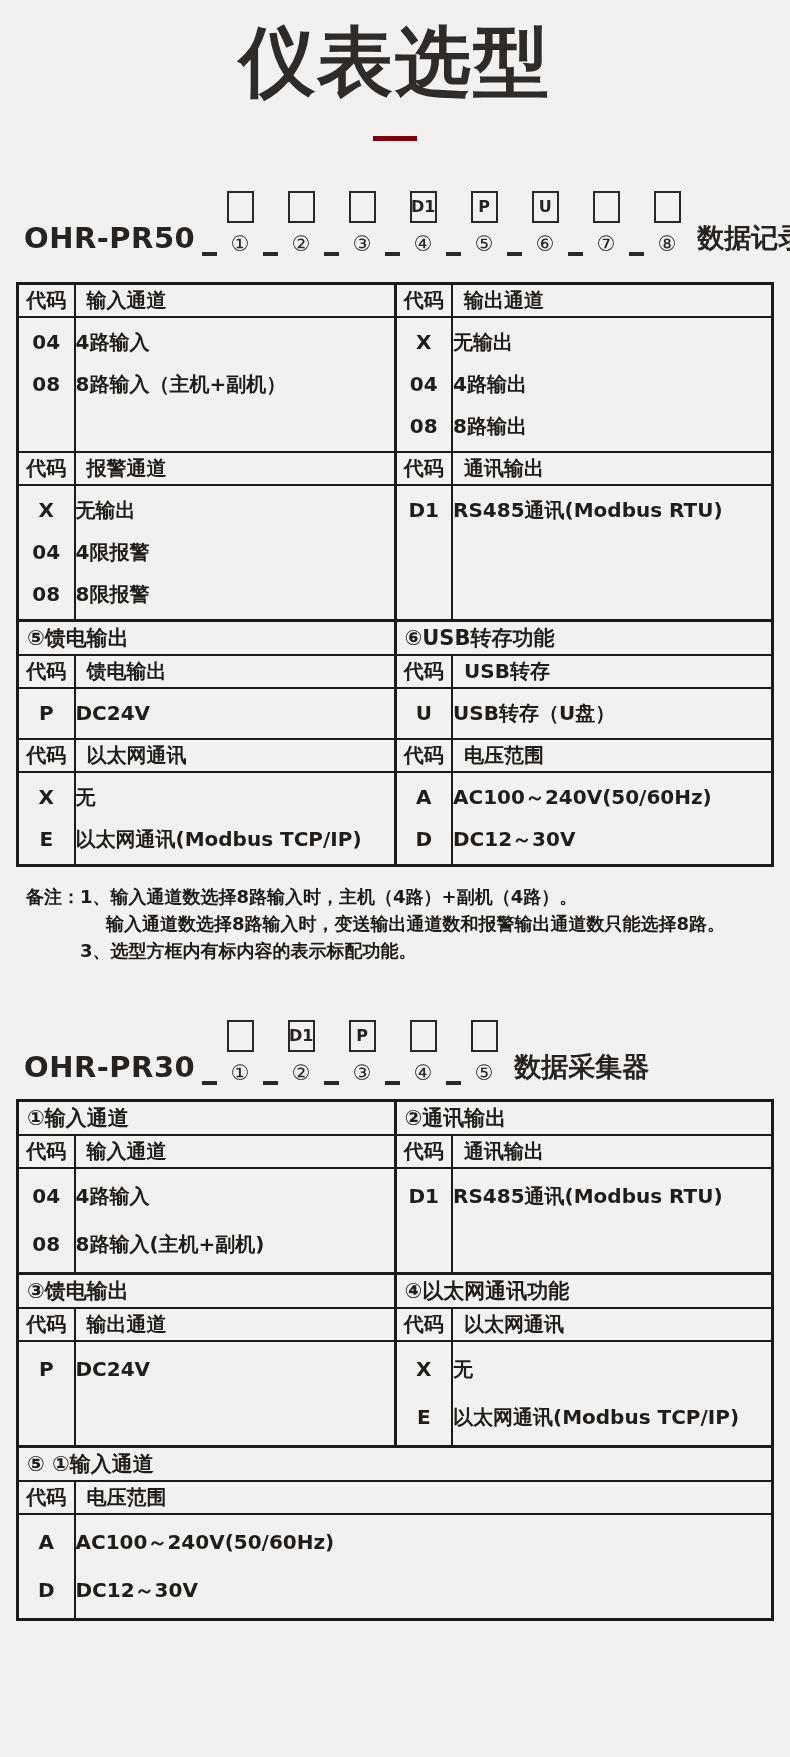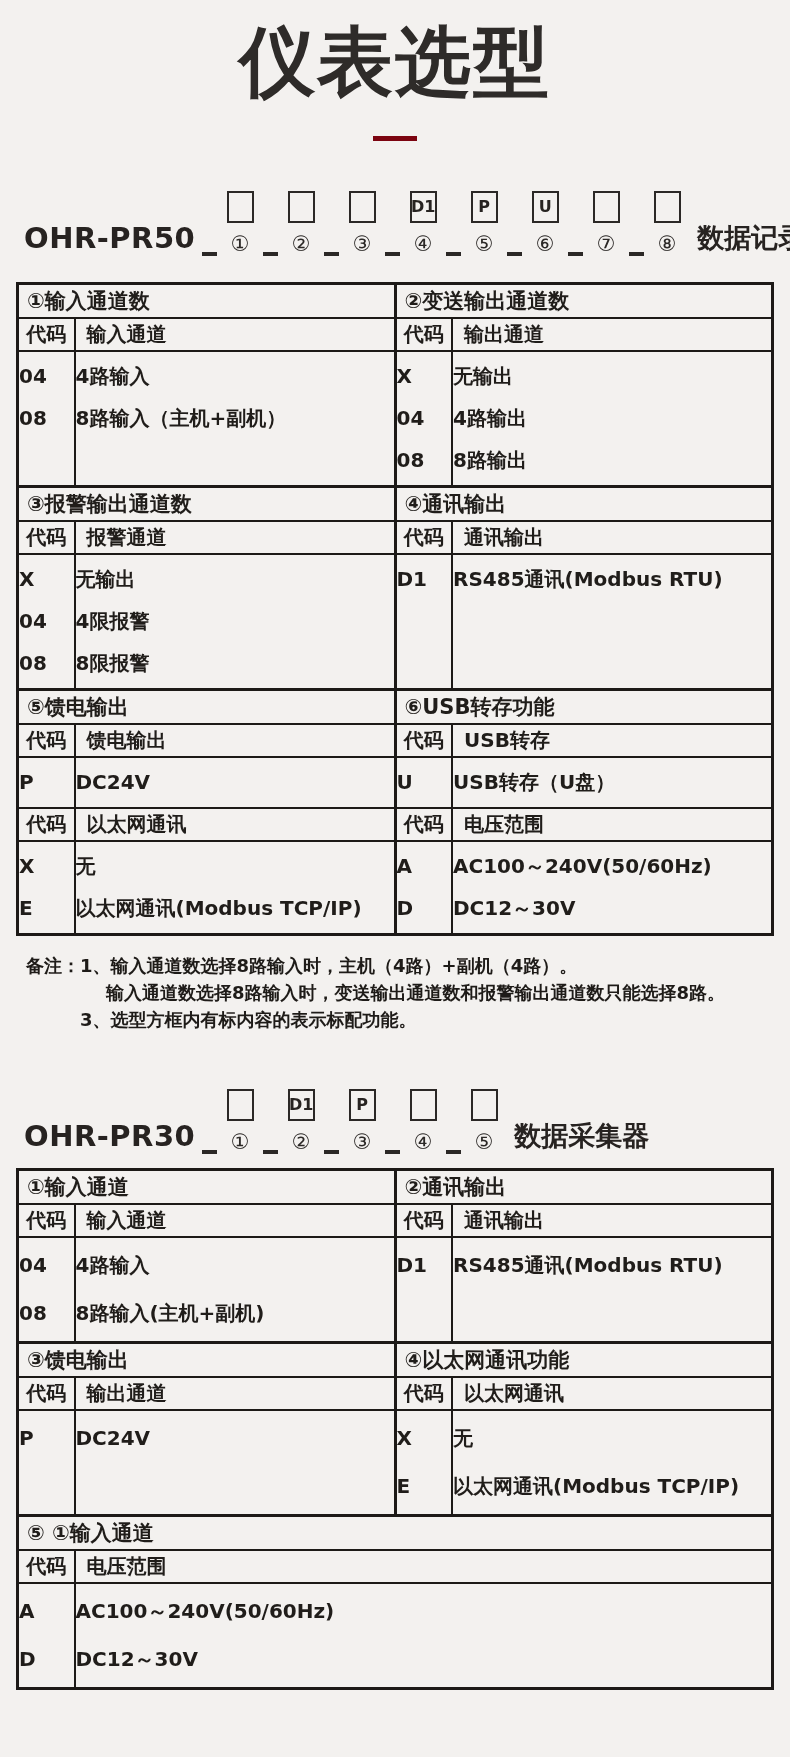--- a/index.html
+++ b/index.html
@@ -45,21 +45,21 @@
     border-top-width: 3px; height: 34px;
     font-size: 21px; font-weight: 800; padding: 2px 6px 2px 8px;
   }
   .sel-table tr.colhead td { height: 20px; padding: 2px 0; }
   .sel-table tr.colhead td.hcode { text-align: center; }
   .sel-table tr.colhead td.hdesc { padding-left: 11px; }
   .sel-table td.rhalf { border-left-width: 3px; }
   .sel-table tr.bodyrow td { vertical-align: top; padding: 3px 0 4px; }
   .sel-table tr.bodyrow .ln { height: 42px; line-height: 42px; white-space: nowrap; overflow: hidden; }
   .sel-table.pr30 tr.bodyrow .ln { height: 48px; line-height: 48px; }
-  .sel-table td.codes .ln { text-align: left; }
+  .sel-table td.codes .ln { text-align: center; }
   .sel-table td.descs .ln { padding-left: 0; }
 
   
   .notes { margin: 16px 0 0 26px; font-size: 18px; font-weight: 600; color: #1e1b18; }
   .notes .note-line { line-height: 27px; white-space: nowrap; }
   .notes .ind1 { margin-left: 54px; }
   .notes .ind2 { margin-left: 80px; }
 </style>
 </head>
 <body>
@@ -113,24 +113,20 @@
 </div>
 
 <table class="sel-table pr50">
   <colgroup>
       <col class="c-code">
       <col class="c-desc">
       <col class="c-code">
       <col class="c-desc">
     </colgroup>
   <tbody>
-    <tr class="sec">
-      <td colspan="2">①输入通道数</td>
-      <td colspan="2" class="rhalf">②变送输出通道数</td>
-    </tr>
     <tr class="colhead">
       <td class="hcode">代码</td>
       <td class="hdesc">输入通道</td>
       <td class="hcode rhalf">代码</td>
       <td class="hdesc">输出通道</td>
     </tr>
     <tr class="bodyrow">
       <td class="codes">
         <div class="ln">04</div>
         <div class="ln">08</div>
@@ -144,24 +140,20 @@
         <div class="ln">04</div>
         <div class="ln">08</div>
       </td>
       <td class="descs">
         <div class="ln">无输出</div>
         <div class="ln">4路输出</div>
         <div class="ln">8路输出</div>
       </td>
     </tr>
 
-    <tr class="sec">
-      <td colspan="2">③报警输出通道数</td>
-      <td colspan="2" class="rhalf">④通讯输出</td>
-    </tr>
     <tr class="colhead">
       <td class="hcode">代码</td>
       <td class="hdesc">报警通道</td>
       <td class="hcode rhalf">代码</td>
       <td class="hdesc">通讯输出</td>
     </tr>
     <tr class="bodyrow">
       <td class="codes">
         <div class="ln">X</div>
         <div class="ln">04</div>

